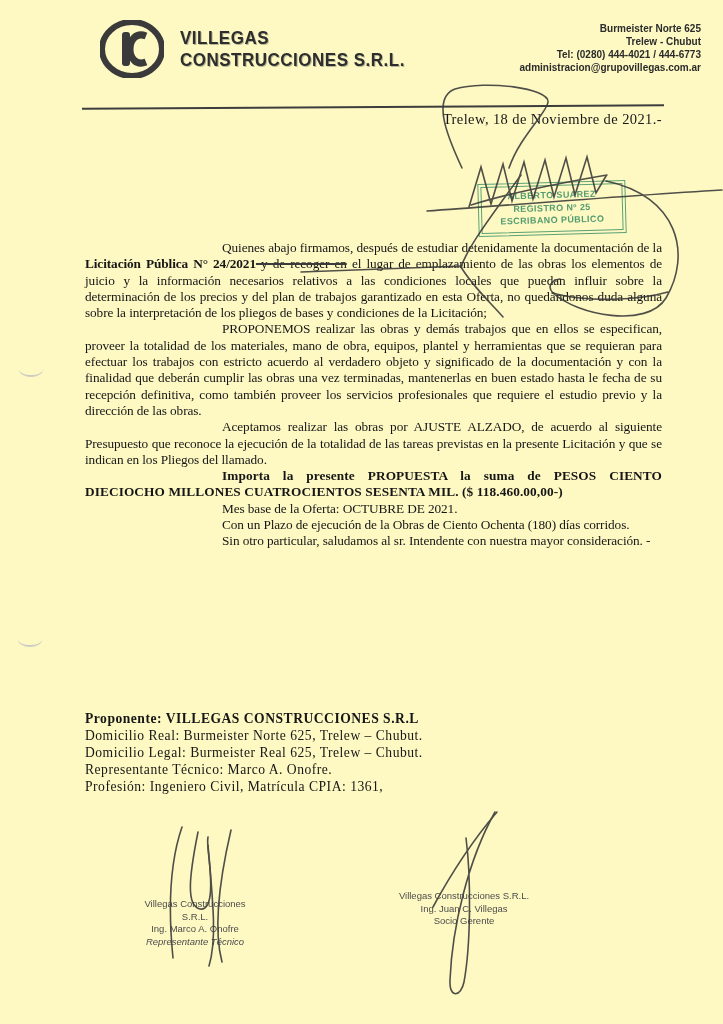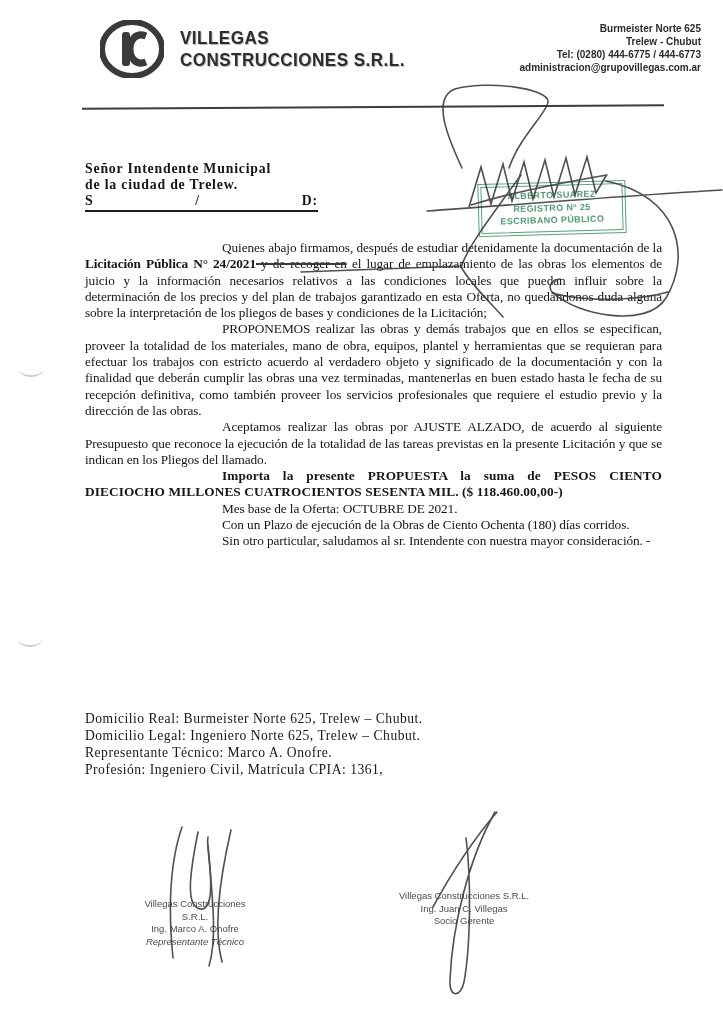--- a/index.html
+++ b/index.html
@@ -1,18 +1,18 @@
 <!DOCTYPE html>
 <html><head>
 <meta charset="utf-8">
 <style>
   html,body { margin:0; padding:0; background:#e8e8e8; }
   .page {
     position:relative; width:723px; height:1024px; margin:0 auto;
-    background:#ffffff; overflow:hidden;
+    background:#fef9c3; overflow:hidden;
     font-family:"Liberation Serif", serif; color:#161616;
   }
   
   .logo-wrap { position:absolute; left:100px; top:20px; width:64px; height:58px; }
   .logo-text { position:absolute; left:180px; top:28px; font-family:"Liberation Sans", sans-serif;
     font-weight:700; color:#2e2e2e; letter-spacing:.5px; line-height:21px;
     text-shadow:1px 1px 0 rgba(60,60,60,.35); transform:scaleY(1.05); }
   .logo-text .l1 { font-size:17px; }
   .logo-text .l2 { font-size:17px; }
   .lh-address { position:absolute; right:22px; top:22px; text-align:right;
@@ -68,56 +68,49 @@
       <path d="M46 16 C36 12 30 20 30 29 C30 38 36 46 46 42" fill="none" stroke="#3a3a3a" stroke-width="7"></path>
     </svg>
   </div>
   <div class="logo-text">
     <div class="l1">VILLEGAS</div>
     <div class="l2">CONSTRUCCIONES S.R.L.</div>
   </div>
   <div class="lh-address">
     <div>Burmeister Norte 625</div>
     <div>Trelew - Chubut</div>
-    <div>Tel: (0280) 444-6775 / 444-6773</div>
+    <div>Tel: (0280) 444-4021 / 444-6773</div>
     <div>administracion@grupovillegas.com.ar</div>
   </div>
   <div class="rule"></div>
 
-  <div class="addressee">
-    <div>Señor Intendente Municipal</div>
-    <div>de la ciudad de Trelew.</div>
-    <div class="sd-line">
-      <span>S</span>
-      <span>/</span>
-      <span>D:</span>
-    </div>
-  </div>
+  <div class="date">Trelew, 18 de Noviembre de 2021.-</div>
 
   <div class="stamp">
     <div class="stamp-inner">
       <div>ALBERTO SUAREZ</div>
       <div>REGISTRO Nº 25</div>
       <div>ESCRIBANO PÚBLICO</div>
     </div>
   </div>
 
   <div class="body-text">
     <p><span>Quienes abajo firmamos, después de estudiar detenidamente la documentación de la </span><b>Licitación Pública N° 24/2021</b><span class="struck"> y de recoger en</span><span> el lugar de emplazamiento de las obras los elementos de juicio y la información necesarios relativos a las condiciones locales que puedan influir sobre la determinación de los precios y del plan de trabajos garantizado en esta Oferta, no quedándonos duda alguna sobre la interpretación de los pliegos de bases y condiciones de la Licitación;</span></p>
     <p>PROPONEMOS realizar las obras y demás trabajos que en ellos se especifican, proveer la totalidad de los materiales, mano de obra, equipos, plantel y herramientas que se requieran para efectuar los trabajos con estricto acuerdo al verdadero objeto y significado de la documentación y con la finalidad que deberán cumplir las obras una vez terminadas, mantenerlas en buen estado hasta le fecha de su recepción definitiva, como también proveer los servicios profesionales que requiere el estudio previo y la dirección de las obras.</p>
     <p>Aceptamos realizar las obras por AJUSTE ALZADO, de acuerdo al siguiente Presupuesto que reconoce la ejecución de la totalidad de las tareas previstas en la presente Licitación y que se indican en los Pliegos del llamado.</p>
     <p class="bold">Importa la presente PROPUESTA la suma de PESOS CIENTO DIECIOCHO MILLONES CUATROCIENTOS SESENTA MIL. ($ 118.460.00,00-)</p>
     <p>Mes base de la Oferta: OCTUBRE DE 2021.</p>
     <p>Con un Plazo de ejecución de la Obras de Ciento Ochenta (180) días corridos.</p>
     <p>Sin otro particular, saludamos al sr. Intendente con nuestra mayor consideración. -</p>
   </div>
 
   <div class="proponent">
+    <div class="pl1">Proponente: VILLEGAS CONSTRUCCIONES S.R.L</div>
     <div>Domicilio Real: Burmeister Norte 625, Trelew – Chubut.</div>
-    <div>Domicilio Legal: Ingeniero Norte 625, Trelew – Chubut.</div>
+    <div>Domicilio Legal: Burmeister Real 625, Trelew – Chubut.</div>
     <div>Representante Técnico: Marco A. Onofre.</div>
     <div>Profesión: Ingeniero Civil, Matrícula CPIA: 1361,</div>
   </div>
 
   <div class="sig sig-left">
     <div>Villegas Construcciones S.R.L.</div>
     <div>Ing. Marco A. Onofre</div>
     <div class="role-italic">Representante Técnico</div>
   </div>
   <div class="sig sig-right">

